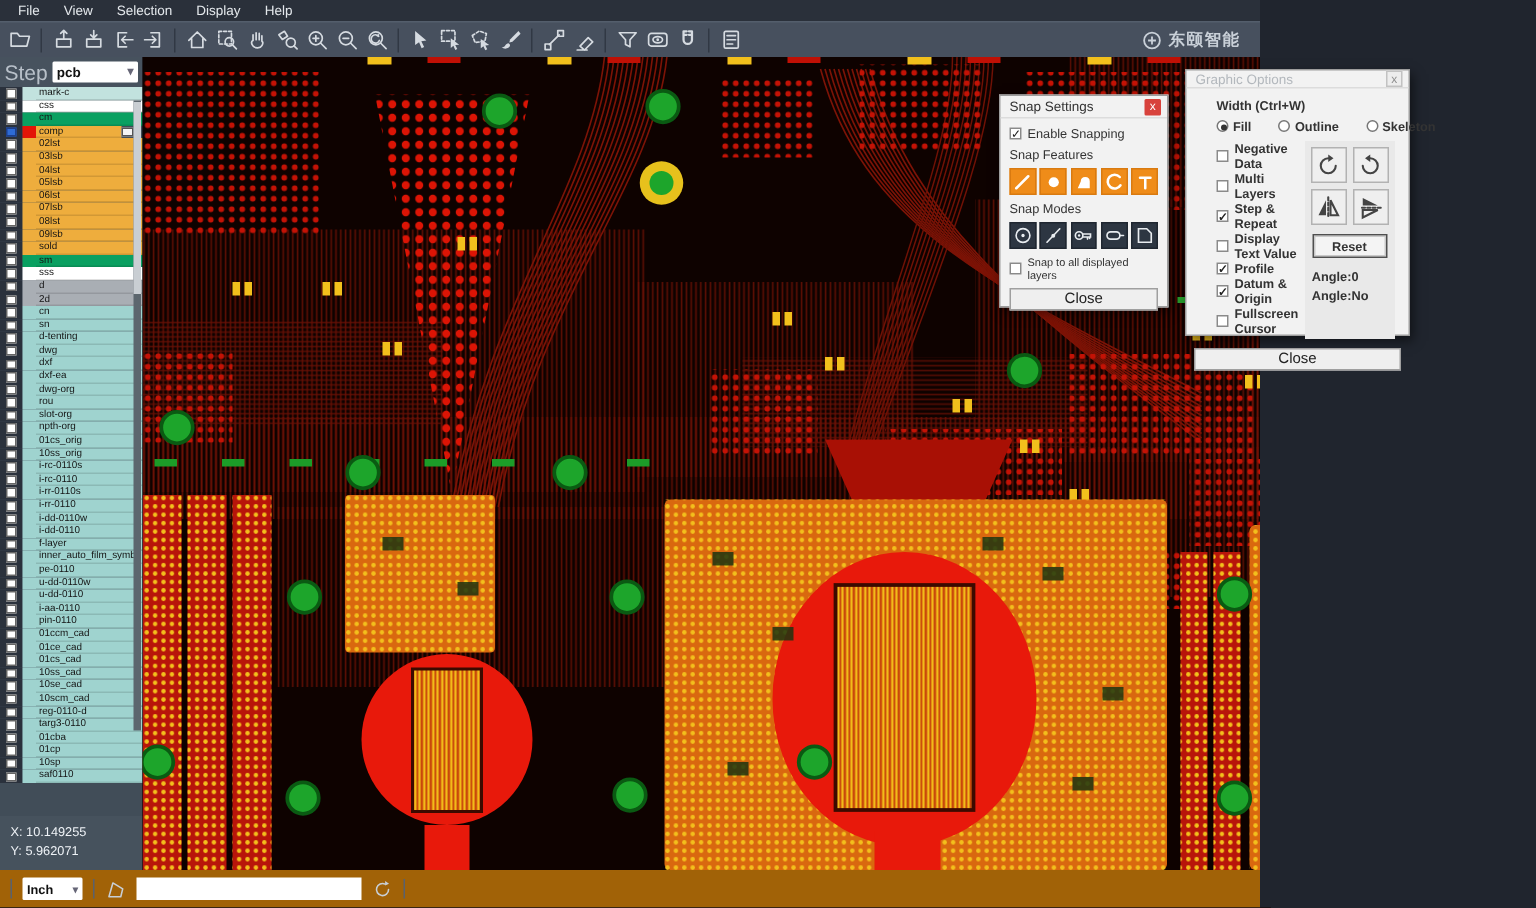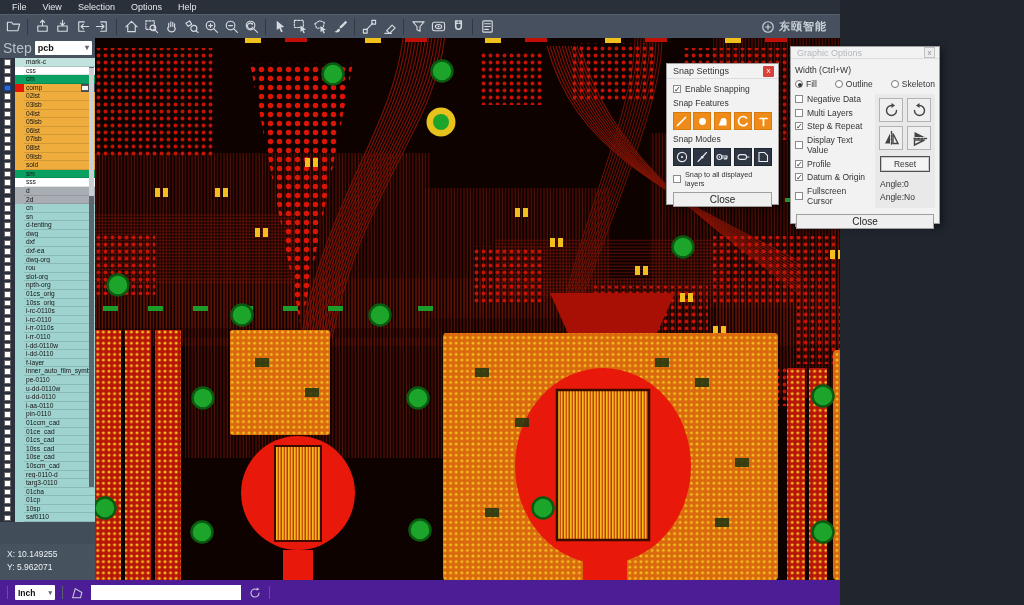--- a/index.html
+++ b/index.html
@@ -61,53 +61,53 @@
   #snap-dlg .body { padding:5px 6px 4px; display:flex; flex-direction:column; gap:4px; }
   .snap-grid { display:flex; gap:2.5px; }
   .sfbtn { width:18px; height:18px; background:#ef8c19; border:1px solid #d97a10; display:flex; align-items:center; justify-content:center; }
   .sfbtn svg { width:13px; height:13px; stroke:#fff; fill:none; stroke-width:1.7; stroke-linecap:round; }
   .smbtn { width:18px; height:18px; background:#2d3642; border:1px solid #1f2630; display:flex; align-items:center; justify-content:center; }
   .smbtn svg { width:14px; height:14px; stroke:#e8ecf0; fill:none; stroke-width:1.1; stroke-linecap:round; }
   .snap-small { font-size:7.3px; }
 
   
   #gfx-dlg { left:790px; top:46px; width:150px; height:178px; display:flex; flex-direction:column; }
-  #gfx-dlg .body { flex:1; padding:4px 4px 3px; display:flex; flex-direction:column; }
+  #gfx-dlg .body { flex:1; padding:4px 20px 3px; display:flex; flex-direction:column;font-weight:bold; }
   .gfx-width { font-size:8.5px; margin:2px 0 4px; }
   .gfx-radios { display:flex; gap:18px; margin-bottom:5px; }
   .gfx-radios .chk-row { gap:3px; }
   .gfx-cols { flex:1; display:flex; gap:4px; }
   .gfx-checks { flex:1; display:flex; flex-direction:column; justify-content:space-between; padding-bottom:2px; }
   .gfx-right { width:60px; flex:none; background:#e9e9e9; padding:4px 3px; display:flex; flex-direction:column; align-items:center; }
   .rot-grid { display:grid; grid-template-columns:24px 24px; grid-gap:4px; }
   .rotbtn { width:24px; height:24px; background:#efefef; border:1px solid #b2b2b2; display:flex; align-items:center; justify-content:center; }
   .rotbtn svg { width:17px; height:17px; stroke:#444; fill:none; stroke-width:1.4; stroke-linecap:round; }
   .reset-btn { margin-top:6px; width:50px; height:16px; background:#f4f4f4; border:1px solid #4f4f4f; box-shadow:0 0 0 1px #c9c9c9 inset; font-size:8.5px; line-height:14px; text-align:center; }
   .gfx-state { margin-top:6px; align-self:flex-start; font-size:8.5px; line-height:13px; padding-left:2px; }
   .gfx-close { margin:3px 5px 5px; line-height:13px; height:15px; }
 
   
-  .bottombar { height:25px; background:#4c1d95; display:flex; align-items:center; padding:0 7px; gap:7px; flex:none; }
+  .bottombar { height:25px; background:#a16207; display:flex; align-items:center; padding:0 7px; gap:7px; flex:none; }
   .bsep { width:1px; height:13px; background:#59616e; }
   .unit-select { width:40px; height:15px; background:#fff; font-size:8.5px; font-weight:bold; color:#111; display:flex; align-items:center; padding:0 3px; border-radius:1px; }
   .unit-select .chev { margin-left:auto; color:#667; font-size:7px; }
   .bicon svg { width:14px; height:14px; stroke:#c8cfd6; fill:none; stroke-width:1.2; stroke-linecap:round; stroke-linejoin:round; display:block; }
   .cmd-input { width:150px; height:15px; background:#fff; border:none; outline:none; font-size:9px; padding:0 3px; }
 </style>
 </head>
 <body>
 
 <div class="app">
 
   <div class="menubar">
 
   <div class="menu-item">File</div>
       <div class="menu-item">View</div>
       <div class="menu-item">Selection</div>
-      <div class="menu-item">Options</div>
+      <div class="menu-item">Display</div>
       <div class="menu-item">Help</div>
     </div>
 
   <div class="toolbar" id="toolbar">
     <div class="tbtn">
         <svg viewBox="0 0 16 16">
           <path d="M1.5 12.5 V3.5 H6 l1.5 2 H14.5 l-1.8 7 Z"></path>
         </svg>
       </div>
       <div class="tsep"></div>

